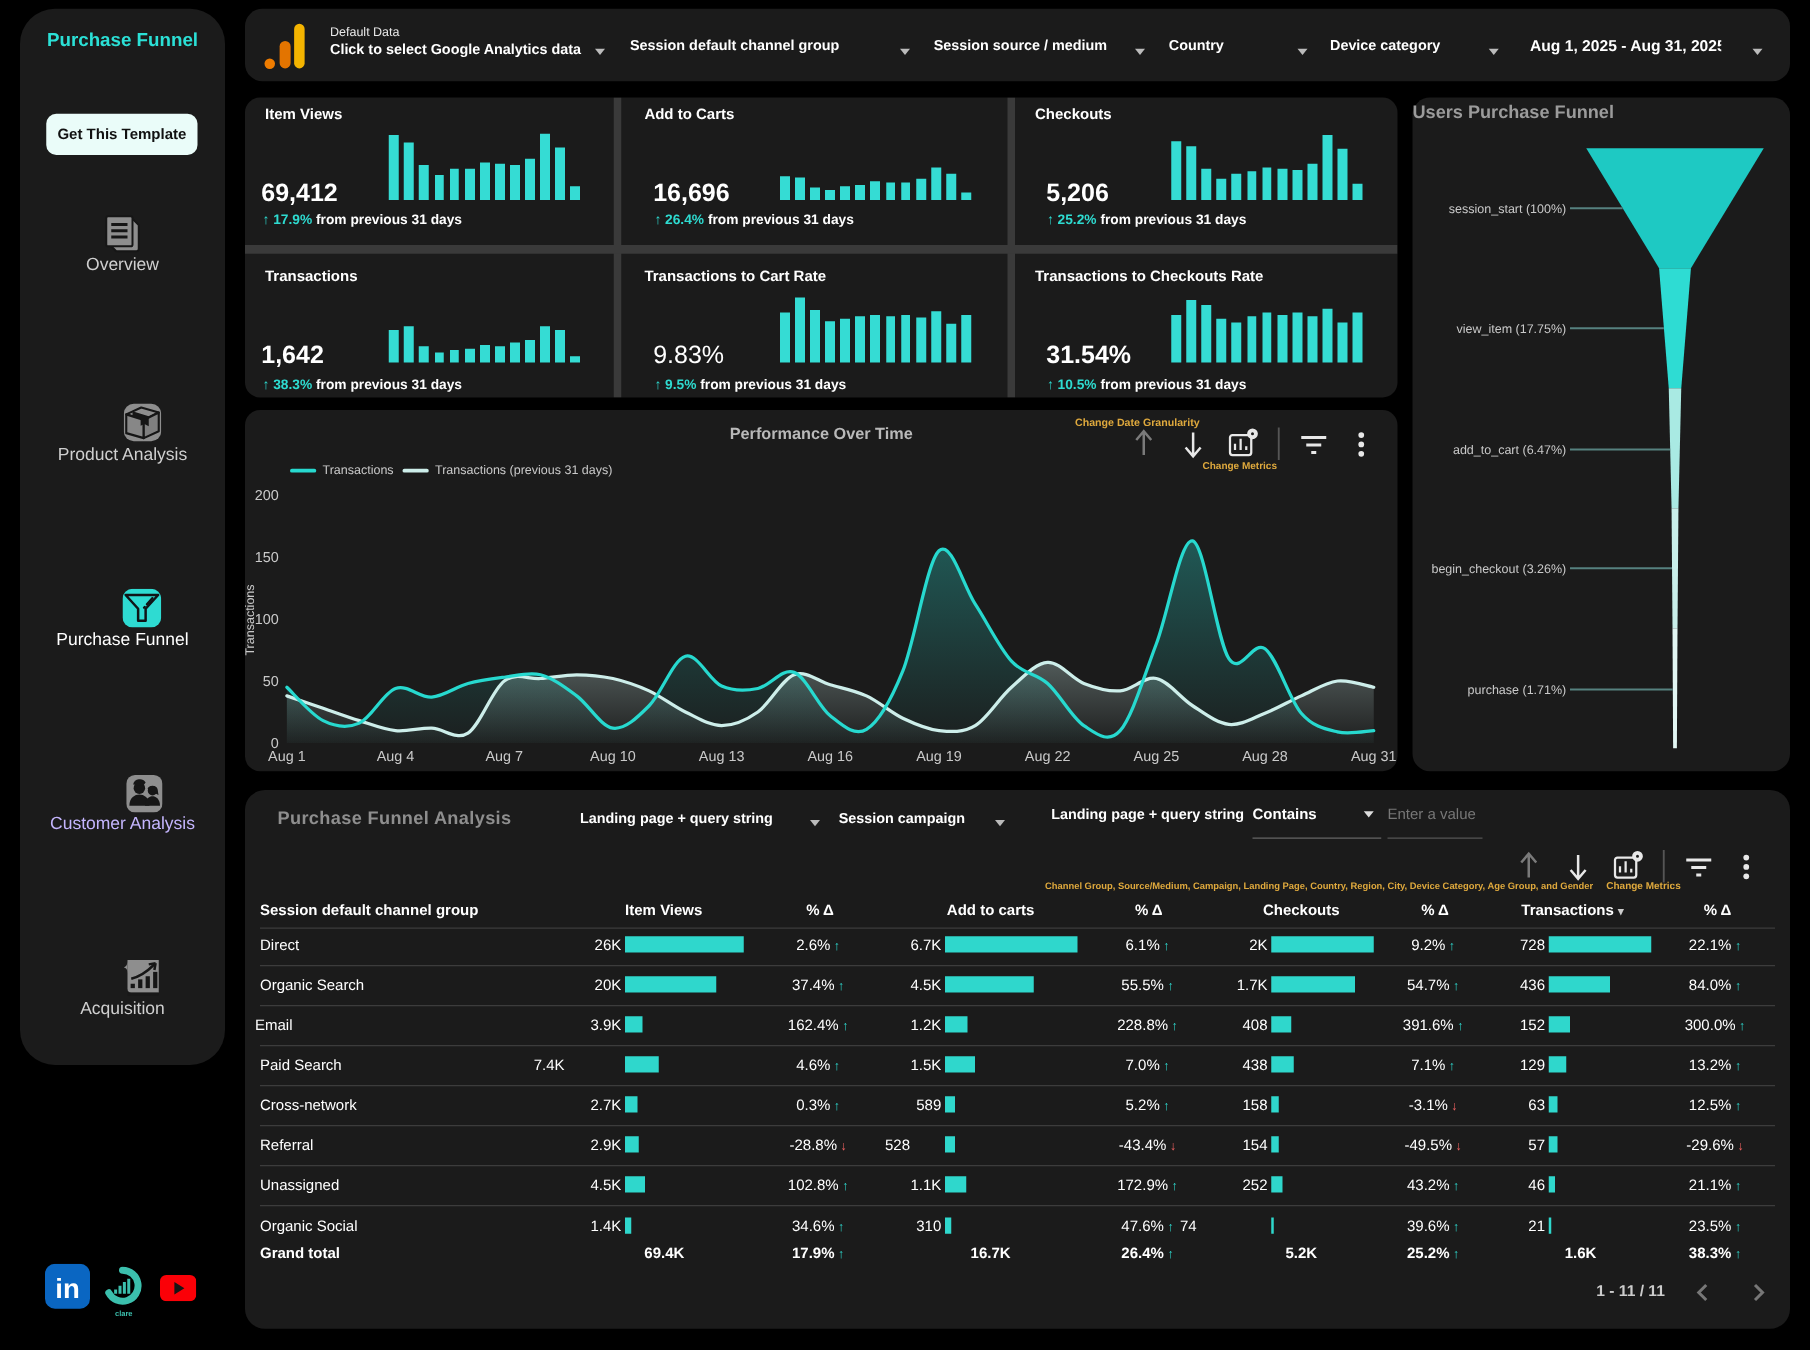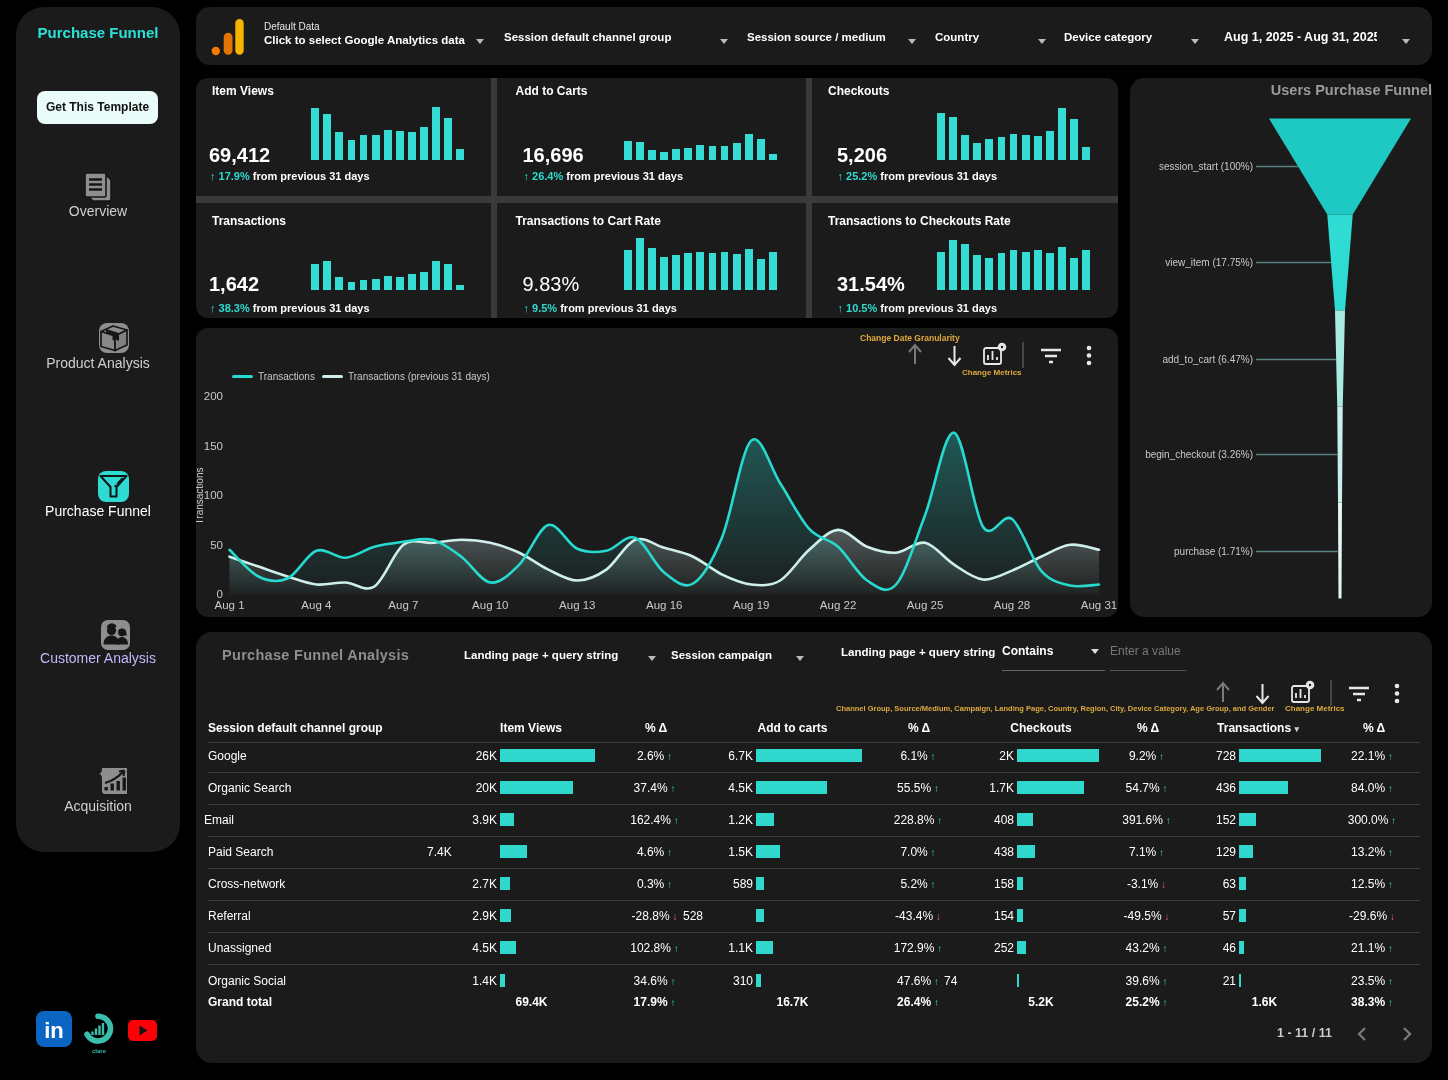--- a/index.html
+++ b/index.html
@@ -191,20 +191,21 @@
     <div class="mb" style="left:801.5px;top:175.5px;height:37px"></div>
     <div class="mb" style="left:813.6px;top:172.5px;height:40px"></div>
     <div class="mb" style="left:825.7px;top:174.5px;height:38px"></div>
     <div class="mb" style="left:837.8px;top:172.5px;height:40px"></div>
     <div class="mb" style="left:849.9px;top:175.5px;height:37px"></div>
     <div class="mb" style="left:862.0px;top:169.5px;height:43px"></div>
     <div class="mb" style="left:874.1px;top:180.5px;height:32px"></div>
     <div class="mb" style="left:886.2px;top:172.5px;height:40px"></div>
 </div>
 <div class="panel" style="left:196px;top:327.5px;width:922px;height:289px;border-radius:12px">
+<div class="abs" style="left:0;top:11px;width:922px;text-align:center;font-size:13px;font-weight:bold;color:#b9b9b9">Performance Over Time</div>
 <div class="abs oj" style="left:664px;top:5px;font-size:8.5px">Change Date Granularity</div>
 <div class="abs oj" style="left:766px;top:40px;font-size:8px">Change Metrics</div>
 <svg class="abs" style="left:708.5px;top:12.5px" width="220" height="30" viewBox="0 0 220 30">
 <g stroke="#7a7a7a" stroke-width="2" fill="none">
         <path d="M10,24 V6 M4,12 L10,5 L16,12"></path>
       </g>
 <g stroke="#e8e8e8" stroke-width="2" fill="none">
         <path d="M49.5,6 V24 M43.5,18 L49.5,25 L55.5,18"></path>
       </g>
 <g stroke="#e8e8e8" stroke-width="1.8" fill="none">
@@ -255,21 +256,21 @@
       <text x="903.0" y="280.5" text-anchor="middle" class="ax">Aug 31</text>
       <text x="27" y="270.4" text-anchor="end" class="ax">0</text>
       <text x="27" y="220.8" text-anchor="end" class="ax">50</text>
       <text x="27" y="171.2" text-anchor="end" class="ax">100</text>
       <text x="27" y="121.6" text-anchor="end" class="ax">150</text>
       <text x="27" y="72.0" text-anchor="end" class="ax">200</text>
 <text x="7" y="168" class="ax" transform="rotate(-90 7 168)" text-anchor="middle" style="font-size:10px">Transactions</text>
 </svg>
 </div>
 <div class="panel" style="left:1130px;top:77.5px;width:302px;height:539px;border-radius:14px">
-<div class="abs" style="left:0;top:4px;width:302px;text-align:right;font-size:14.5px;font-weight:bold;color:#9b9b9b">Users Purchase Funnel</div>
+<div class="abs" style="left:0;top:4px;width:302px;text-align:left;font-size:14.5px;font-weight:bold;color:#9b9b9b">Users Purchase Funnel</div>
 <svg class="abs" style="left:0;top:0" width="302" height="539" viewBox="0 0 302 539">
 <path d="M139.00,40.5 L281.00,40.5 L222.75,136.5 L197.25,136.5 Z" fill="#1ec9c3"></path>
       <path d="M197.25,136.5 L222.75,136.5 L215.00,232.5 L205.00,232.5 Z" fill="#2edcd3"></path>
       <path d="M205.00,232.5 L215.00,232.5 L212.75,328.5 L207.25,328.5 Z" fill="#a9eae3"></path>
       <path d="M207.25,328.5 L212.75,328.5 L212.00,424.5 L208.00,424.5 Z" fill="#c9efea"></path>
       <path d="M208.00,424.5 L212.00,424.5 L211.50,520.5 L208.50,520.5 Z" fill="#e2f6f3"></path>
       <line x1="126" y1="88.5" x2="168.1" y2="88.5" stroke="#56817f" stroke-width="1.6"></line>
       <text x="123" y="92.0" text-anchor="end" class="ax" style="font-size:10px">session_start (100%)</text>
       <line x1="126" y1="184.5" x2="201.1" y2="184.5" stroke="#56817f" stroke-width="1.6"></line>
       <text x="123" y="188.0" text-anchor="end" class="ax" style="font-size:10px">view_item (17.75%)</text>
@@ -325,21 +326,21 @@
     <div class="abs hdr" style="left:982px;top:89.5px;width:160px;text-align:center">Transactions <span style="font-size:9px;color:#ccc">▾</span></div>
     <div class="abs hdr" style="left:1098px;top:89.5px;width:160px;text-align:center">% Δ</div>
     <div class="abs sepline" style="left:12px;top:110.0px;width:1212px"></div>
     <div class="abs sepline" style="left:12px;top:140.0px;width:1212px"></div>
     <div class="abs sepline" style="left:12px;top:172.0px;width:1212px"></div>
     <div class="abs sepline" style="left:12px;top:204.0px;width:1212px"></div>
     <div class="abs sepline" style="left:12px;top:236.0px;width:1212px"></div>
     <div class="abs sepline" style="left:12px;top:268.0px;width:1212px"></div>
     <div class="abs sepline" style="left:12px;top:300.0px;width:1212px"></div>
     <div class="abs sepline" style="left:12px;top:332.5px;width:1212px"></div>
-    <div class="abs cell" style="left:12px;top:117.5px">Google</div>
+    <div class="abs cell" style="left:12px;top:117.5px">Direct</div>
     <div class="abs cell" style="left:231px;top:117.5px;width:70px;text-align:right">26K</div>
     <div class="abs tbar" style="left:303.5px;top:117.5px;width:95px"></div>
     <div class="abs cell" style="left:388.5px;top:117.5px;width:140px;text-align:center">2.6%<span class="tl" style="font-size:10px"> ↑</span></div>
     <div class="abs cell" style="left:487px;top:117.5px;width:70px;text-align:right">6.7K</div>
     <div class="abs tbar" style="left:559.5px;top:117.5px;width:106px"></div>
     <div class="abs cell" style="left:652px;top:117.5px;width:140px;text-align:center">6.1%<span class="tl" style="font-size:10px"> ↑</span></div>
     <div class="abs cell" style="left:748px;top:117.5px;width:70px;text-align:right">2K</div>
     <div class="abs tbar" style="left:820.5px;top:117.5px;width:82px"></div>
     <div class="abs cell" style="left:880.5px;top:117.5px;width:140px;text-align:center">9.2%<span class="tl" style="font-size:10px"> ↑</span></div>
     <div class="abs cell" style="left:970px;top:117.5px;width:70px;text-align:right">728</div>
@@ -394,21 +395,21 @@
     <div class="abs cell" style="left:748px;top:245.5px;width:70px;text-align:right">158</div>
     <div class="abs tbar" style="left:820.5px;top:245.5px;width:6px"></div>
     <div class="abs cell" style="left:880.5px;top:245.5px;width:140px;text-align:center">-3.1%<span class="rd" style="font-size:10px"> ↓</span></div>
     <div class="abs cell" style="left:970px;top:245.5px;width:70px;text-align:right">63</div>
     <div class="abs tbar" style="left:1043px;top:245.5px;width:7px"></div>
     <div class="abs cell" style="left:1106px;top:245.5px;width:140px;text-align:center">12.5%<span class="tl" style="font-size:10px"> ↑</span></div>
     <div class="abs cell" style="left:12px;top:277.5px">Referral</div>
     <div class="abs cell" style="left:231px;top:277.5px;width:70px;text-align:right">2.9K</div>
     <div class="abs tbar" style="left:303.5px;top:277.5px;width:11px"></div>
     <div class="abs cell" style="left:388.5px;top:277.5px;width:140px;text-align:center">-28.8%<span class="rd" style="font-size:10px"> ↓</span></div>
-    <div class="abs cell" style="left:487px;top:277.5px;width:70px;text-align:left">528</div>
+    <div class="abs cell" style="left:487px;top:277.5px;width:70px;text-align:center">528</div>
     <div class="abs tbar" style="left:559.5px;top:277.5px;width:8px"></div>
     <div class="abs cell" style="left:652px;top:277.5px;width:140px;text-align:center">-43.4%<span class="rd" style="font-size:10px"> ↓</span></div>
     <div class="abs cell" style="left:748px;top:277.5px;width:70px;text-align:right">154</div>
     <div class="abs tbar" style="left:820.5px;top:277.5px;width:6px"></div>
     <div class="abs cell" style="left:880.5px;top:277.5px;width:140px;text-align:center">-49.5%<span class="rd" style="font-size:10px"> ↓</span></div>
     <div class="abs cell" style="left:970px;top:277.5px;width:70px;text-align:right">57</div>
     <div class="abs tbar" style="left:1043px;top:277.5px;width:7px"></div>
     <div class="abs cell" style="left:1106px;top:277.5px;width:140px;text-align:center">-29.6%<span class="rd" style="font-size:10px"> ↓</span></div>
     <div class="abs cell" style="left:12px;top:309.5px">Unassigned</div>
     <div class="abs cell" style="left:231px;top:309.5px;width:70px;text-align:right">4.5K</div>

